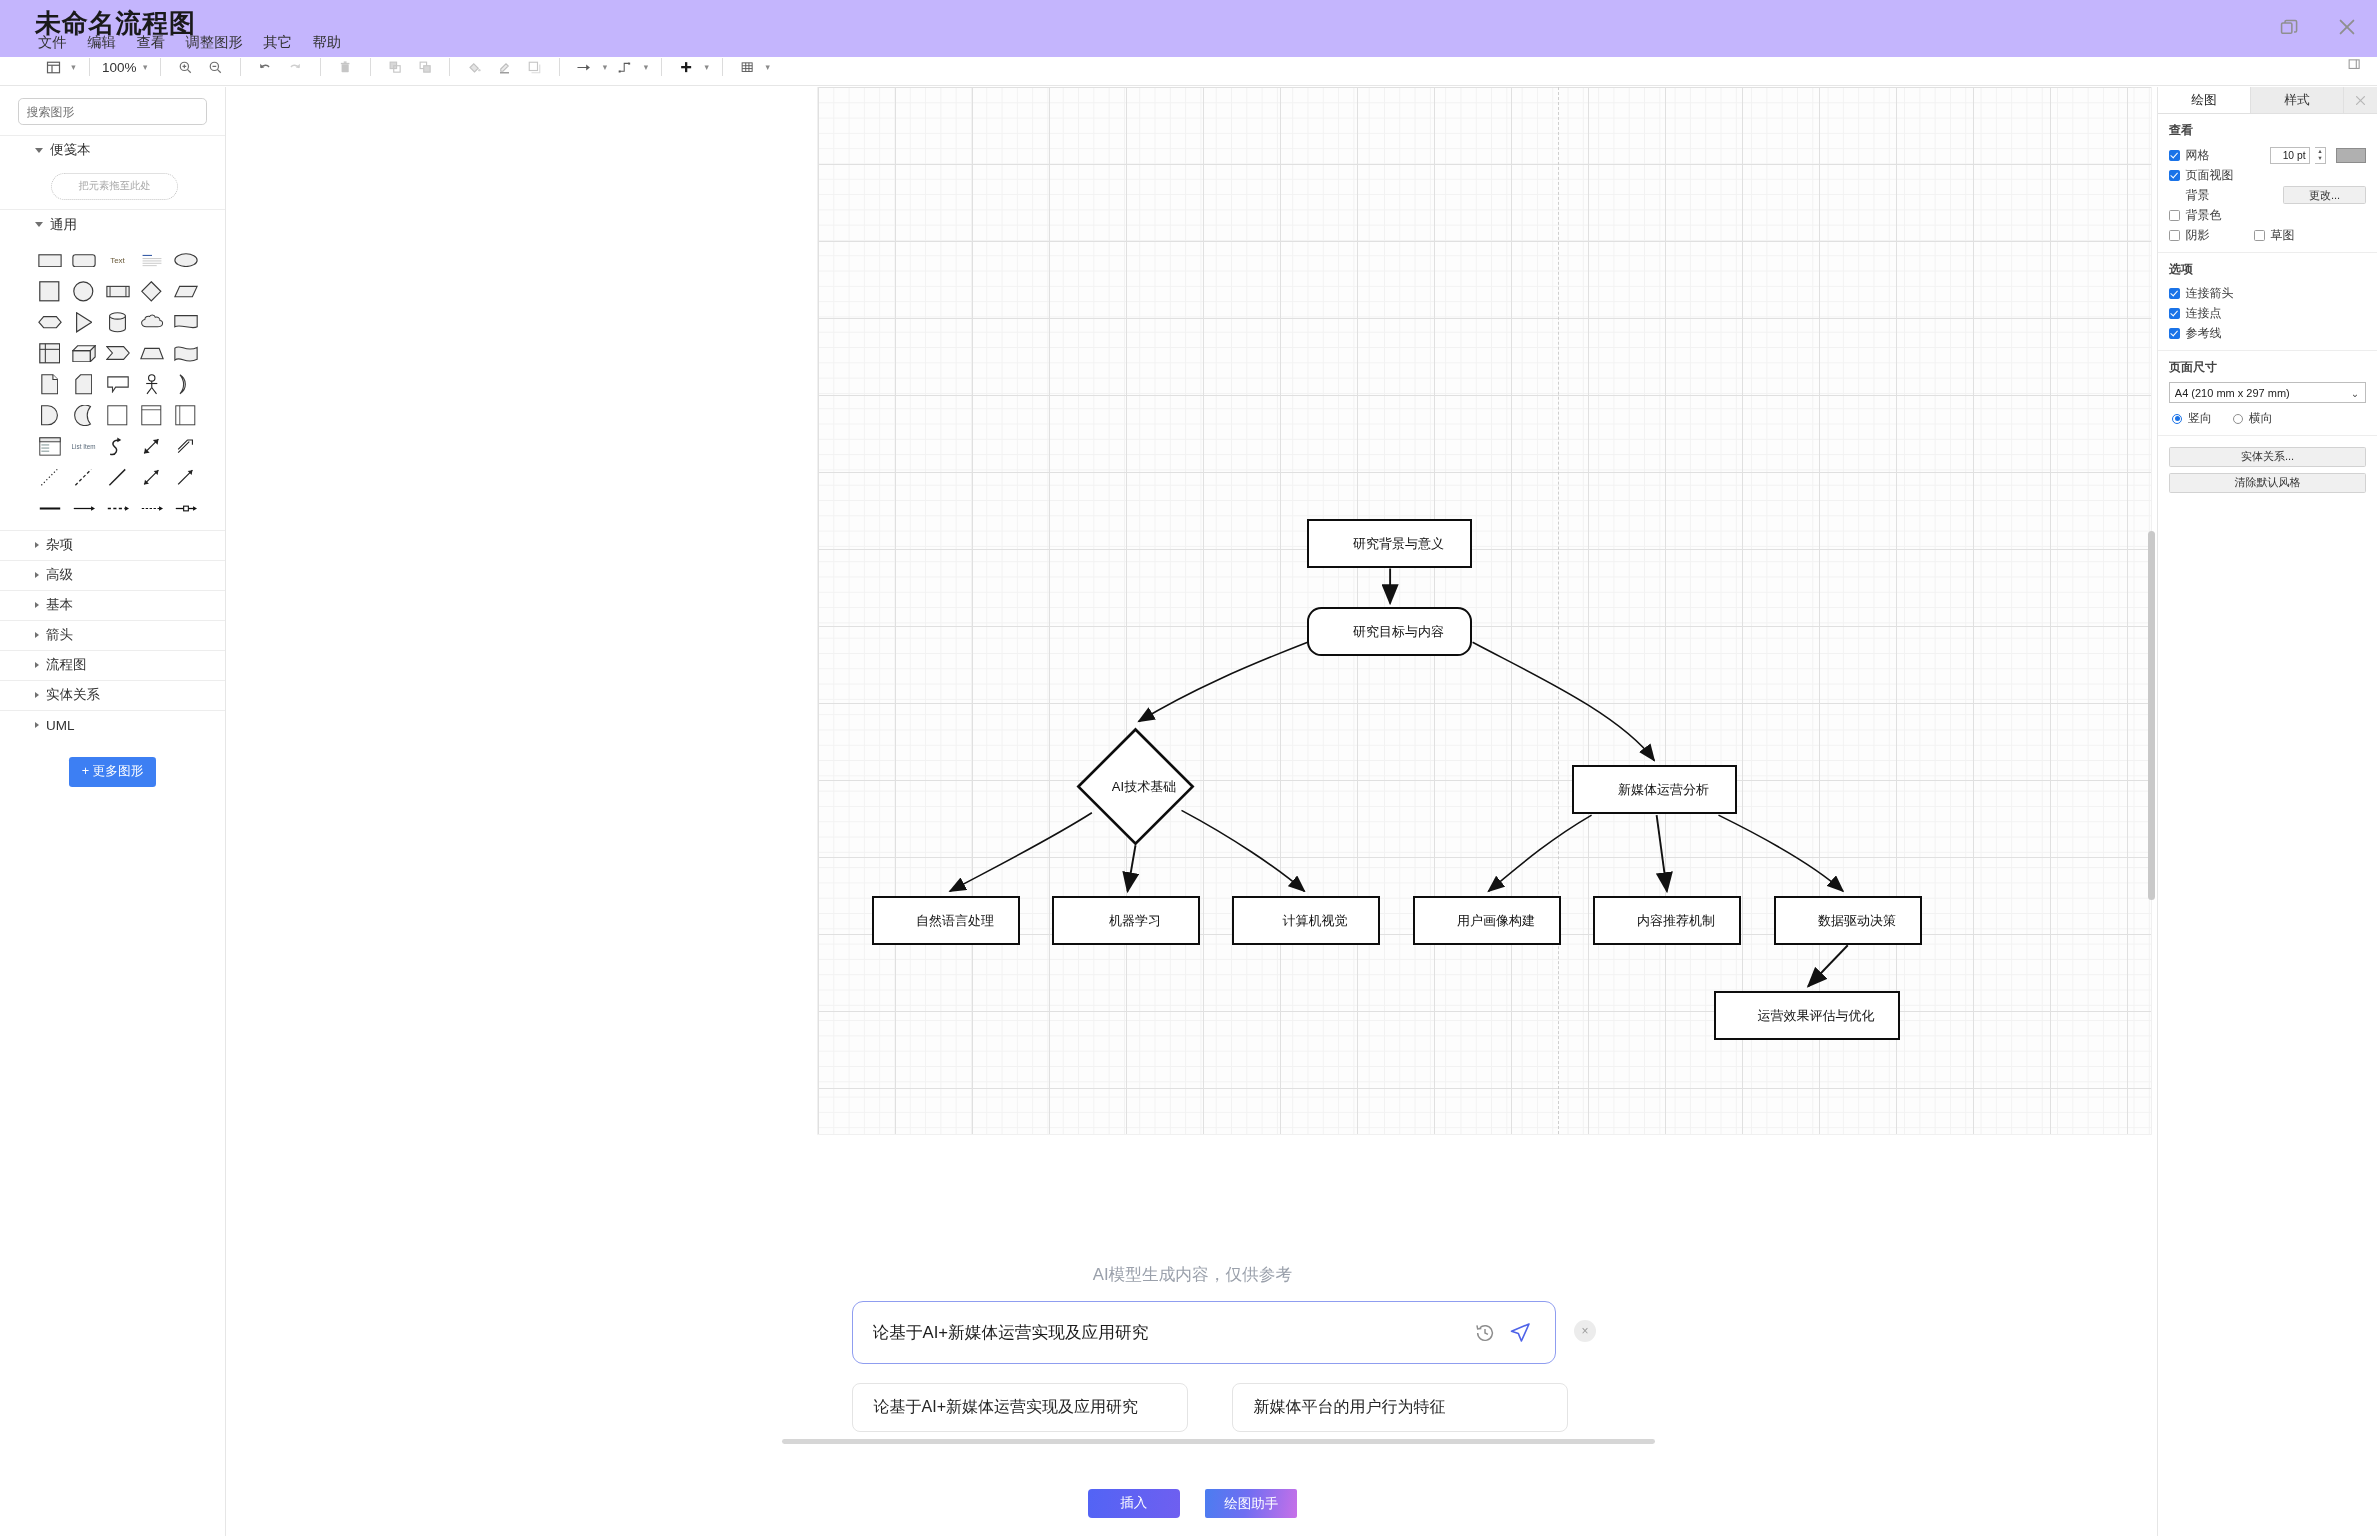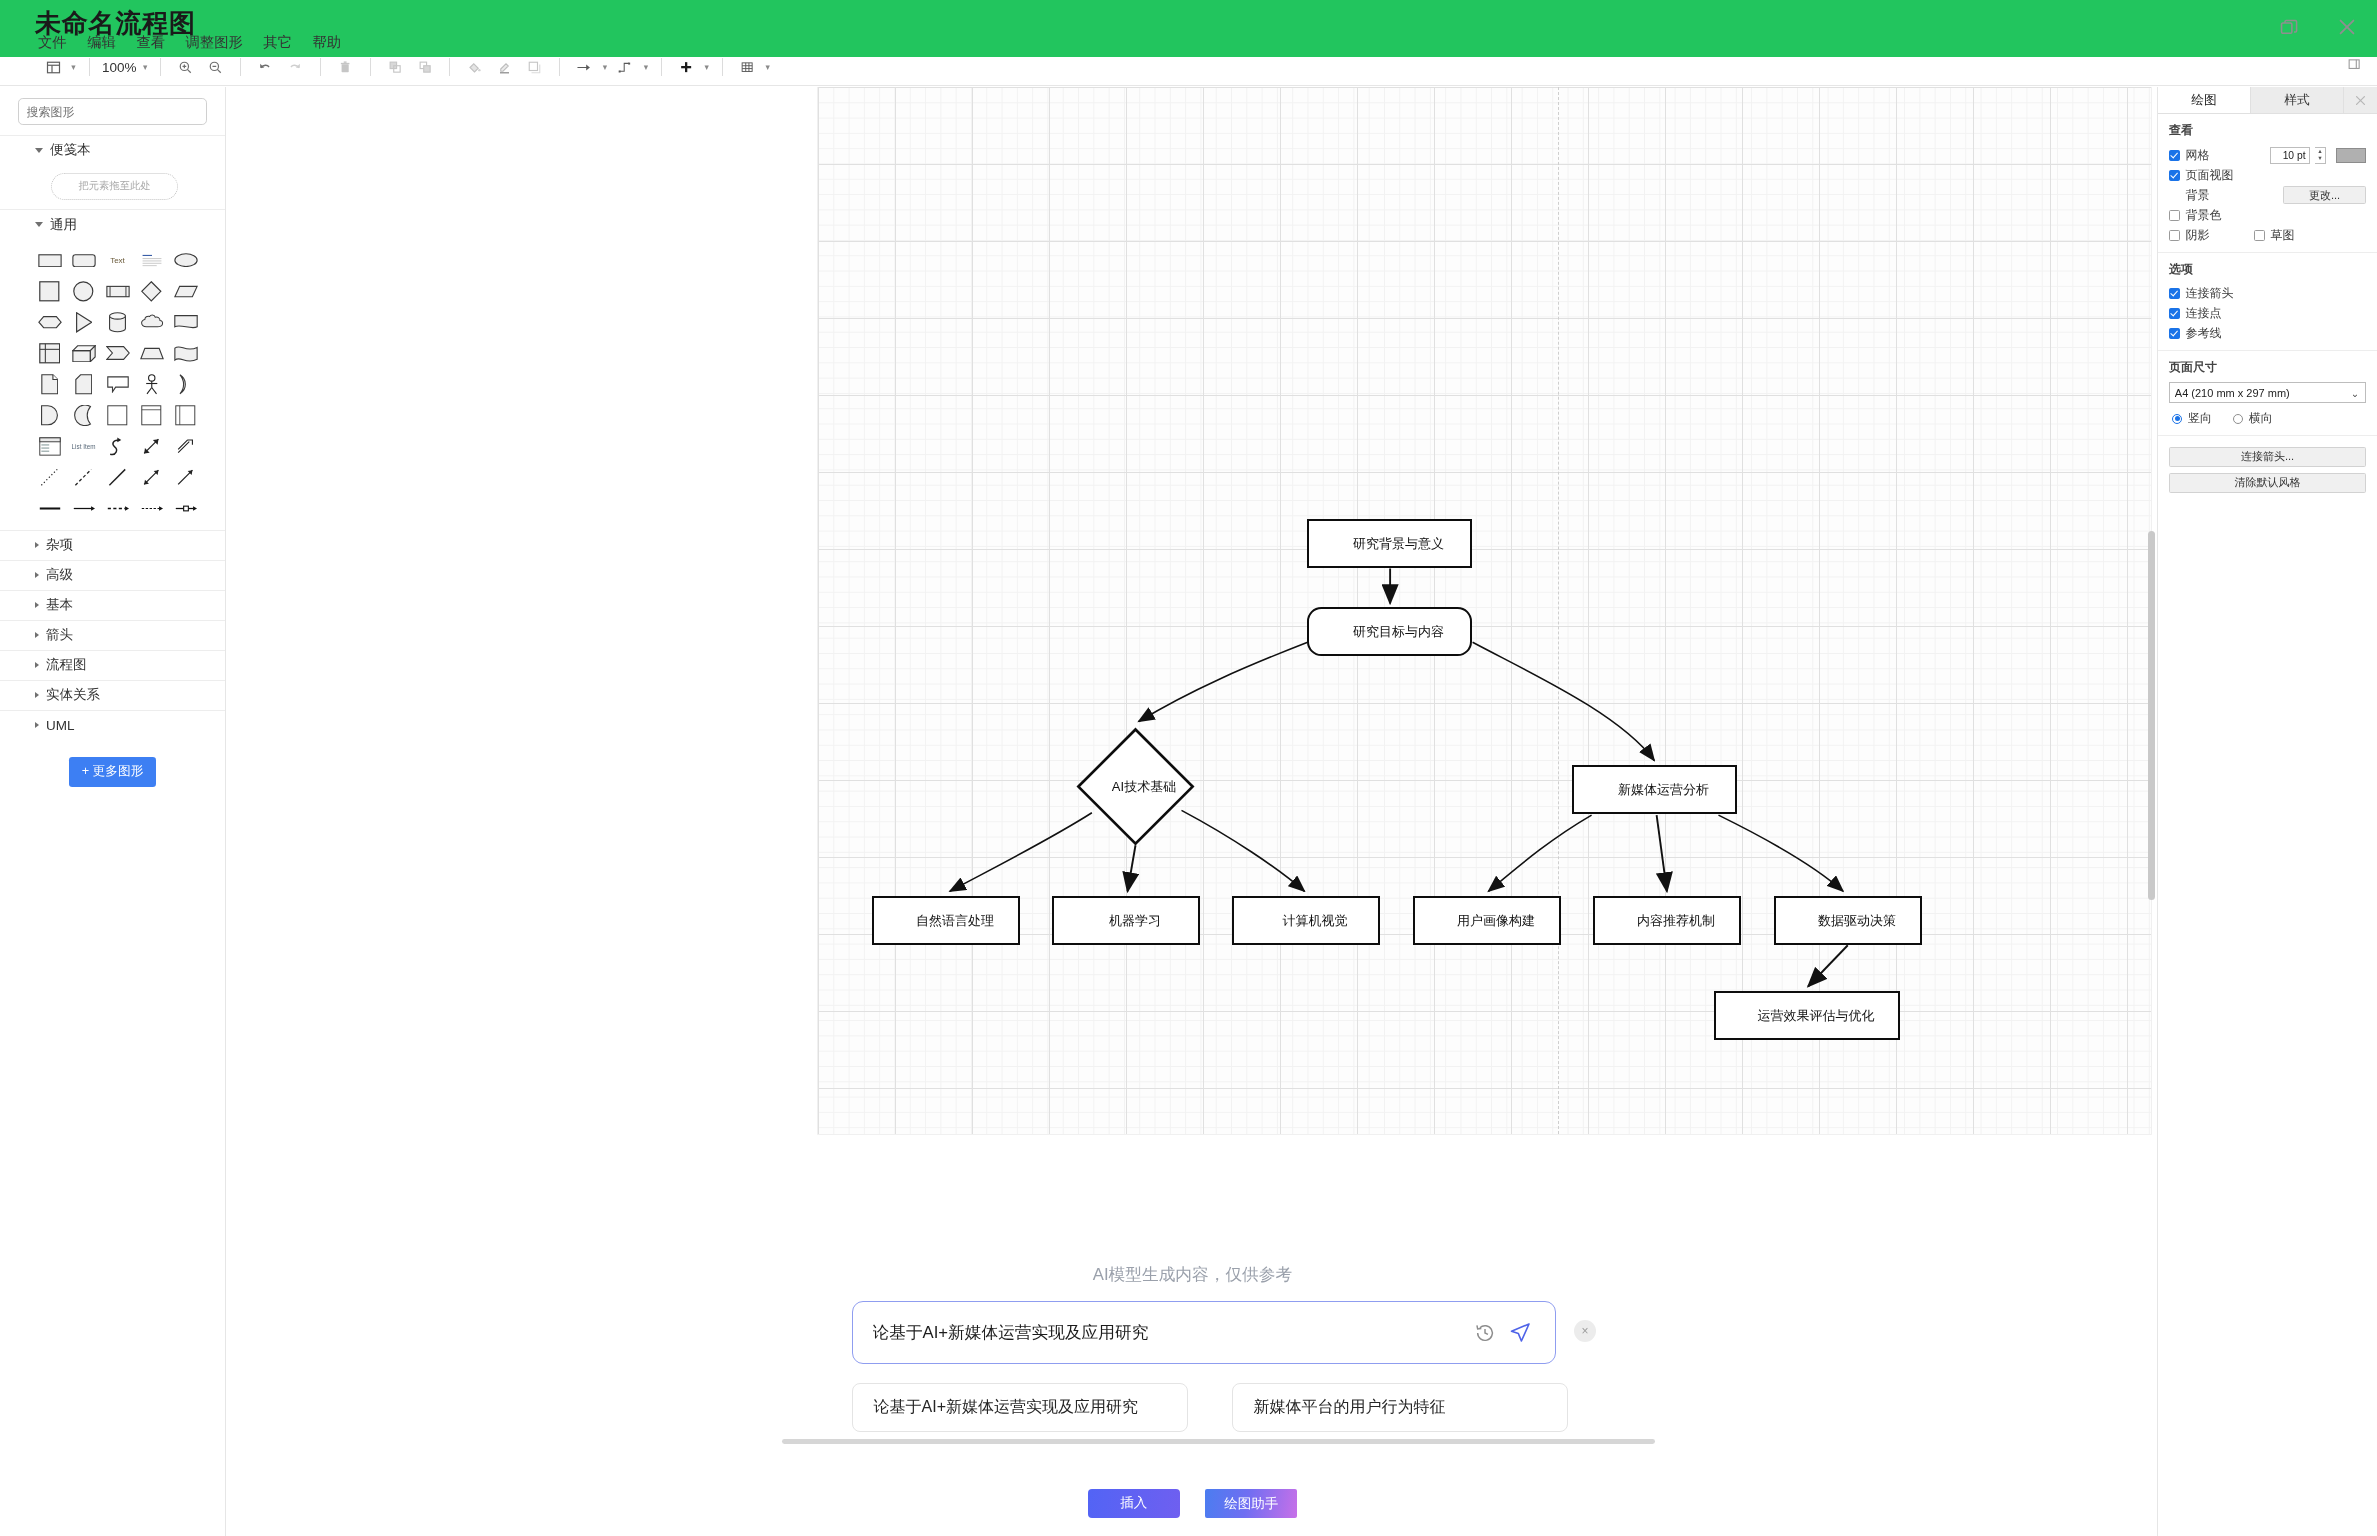--- a/index.html
+++ b/index.html
@@ -6,21 +6,21 @@
   html, body {
     margin: 0; padding: 0;
     width: 2377px; height: 1537px;
     background: #ffffff;
     font-family: "Liberation Sans", "DejaVu Sans", sans-serif;
     overflow: hidden;
   }
   .app { position: relative; width: 2377px; height: 1537px; background:#fff; }
 
   
-  .titlebar { position:absolute; left:0; top:0; width:2377px; height:57px; background:#22c55e; }
+  .titlebar { position:absolute; left:0; top:0; width:2377px; height:57px; background:#c4b5fd; }
   .doc-title {
     position:absolute; left:35px; top:6.3px;
     font-size:26px; font-weight:bold; color:#1a1a1a; letter-spacing:0.8px;
     white-space:nowrap;
   }
   .menubar { position:absolute; left:38px; top:33px; display:flex; gap:20.6px; }
   .menu-item { font-size:14.3px; color:#333; cursor:default; white-space:nowrap; }
   .win-controls { position:absolute; right:14.3px; top:11px; display:flex; gap:25.4px; align-items:center; }
   .win-btn { width:32px; height:32px; display:flex; align-items:center; justify-content:center; }
 
@@ -858,19 +858,19 @@
       <div class="rp-row" style="margin-top:5.6px; padding-left:3.2px;">
         <span class="radio on"></span>
         <span class="rp-label">竖向</span>
         <span style="width:9.5px"></span>
         <span class="radio"></span>
         <span class="rp-label">横向</span>
       </div>
     </div>
 
     <div class="rp-section" style="border-bottom:none; padding-top:11px;">
-      <button class="btn-wide">连接箭头...</button>
+      <button class="btn-wide">实体关系...</button>
       <button class="btn-wide">清除默认风格</button>
     </div>
   </div>
 
 </div>
 
 
 </body></html>

